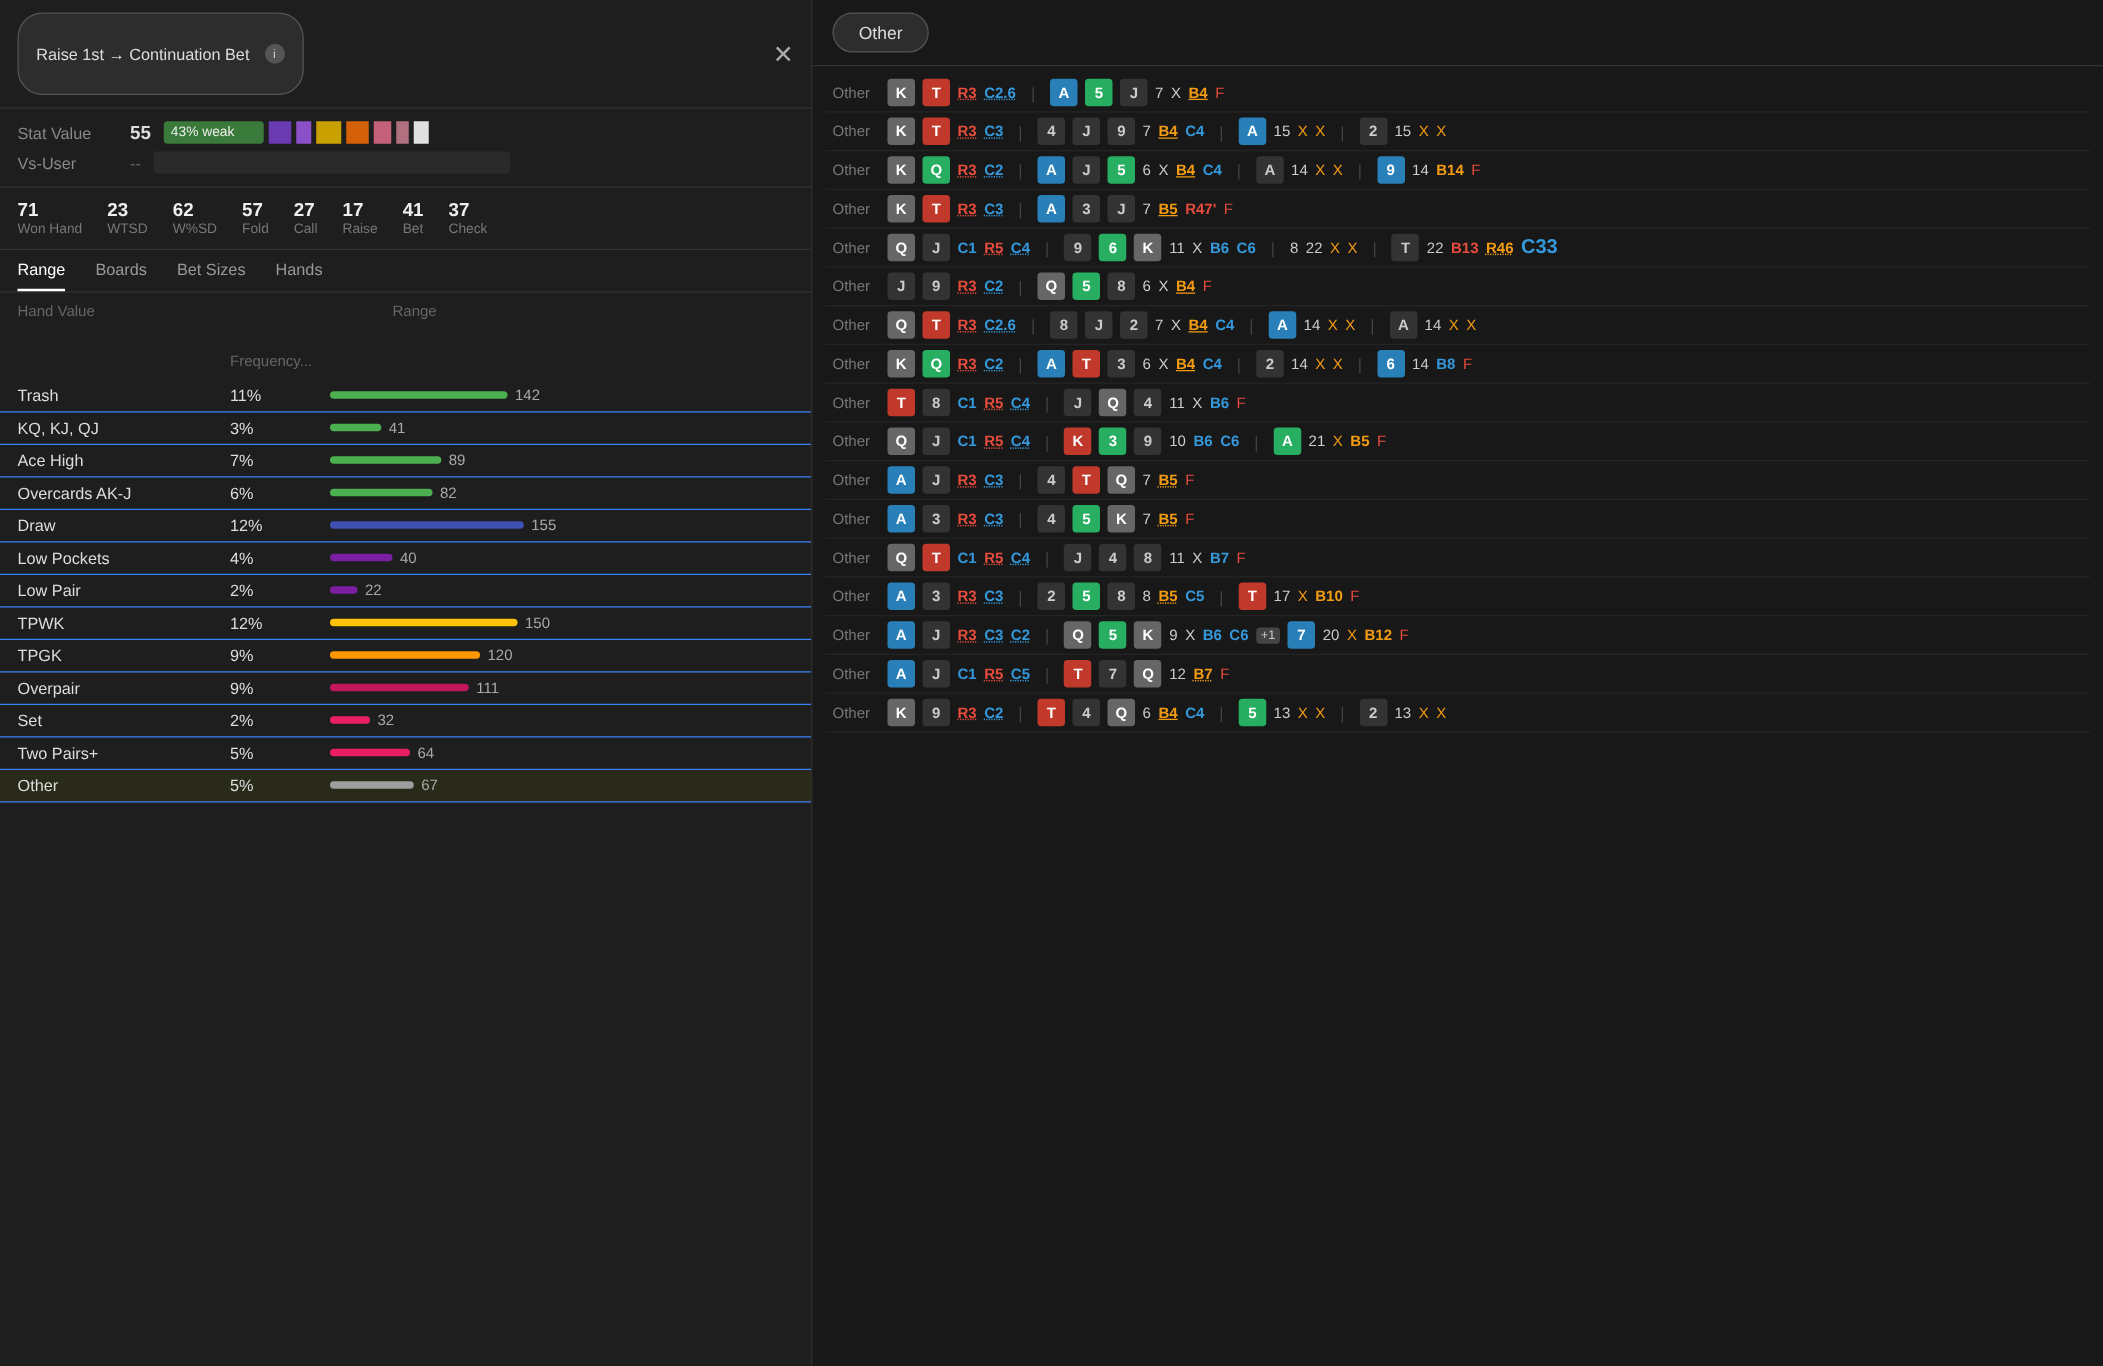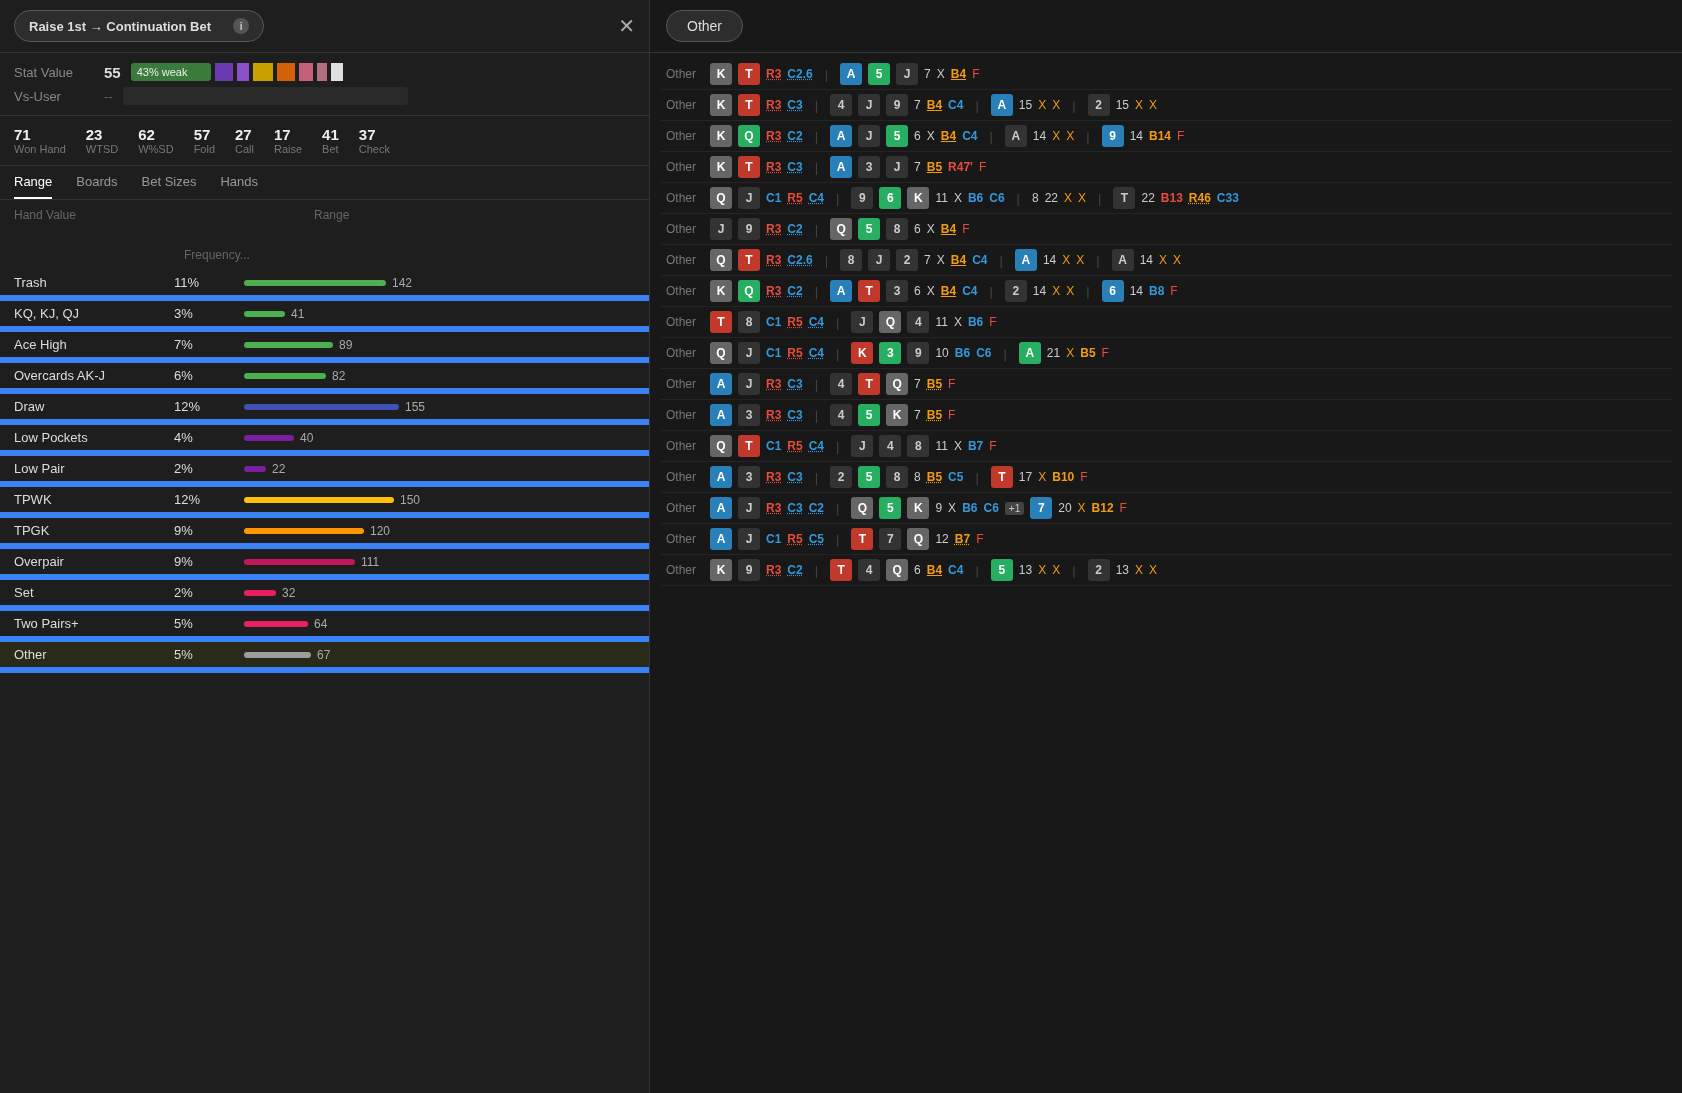--- a/index.html
+++ b/index.html
@@ -26,28 +26,27 @@
       display: flex;
       align-items: center;
       padding: 10px 14px;
       border-bottom: 1px solid #333;
       gap: 10px;
     }
     .raise-btn {
       background: #2d2d2d;
       border: 1px solid #555;
       color: #ddd;
-      padding: 7px 14px;
+      padding: 24px 14px;
       border-radius: 20px;
       font-size: 13px;
       cursor: pointer;
       display: flex;
       align-items: center;
-      gap: 22px;
-      font-weight: bold;
+      gap: 12px;
     }
     .info-icon {
       background: #555;
       border-radius: 50%;
       width: 16px; height: 16px;
       display: inline-flex; align-items: center; justify-content: center;
       font-size: 10px; color: #ccc;
     }
     .close-btn {
       margin-left: auto;
@@ -173,23 +172,24 @@
     .range-header .col-hand { width: 160px; }
     .range-header .col-freq { width: 120px; margin-top: 40px; }
     .range-header .col-range { flex: 1; }
 
     .range-table {
       flex: 1;
       overflow-y: auto;
     }
     .range-row {
       display: flex;
-      align-items: flex-end;
+      align-items: flex-start;
       padding: 5px 14px;
-      border-bottom: 6px solid #3b82f6;
+      border-bottom: 1px solid #3b82f6;
+      gap: 10px;
     }
     .range-row.active {
       background: #2a2a1a;
     }
     .range-row .col-hand {
       width: 160px;
       color: #ddd;
       font-size: 13px;
     }
     .range-row .col-freq {
@@ -609,21 +609,21 @@
       <span style="margin:0 6px;color:#444;">|</span>
       <span class="num-plain">8</span>
       <span class="num-plain">22</span>
       <span style="color:#f39c12;font-size:12px;">X</span>
       <span style="color:#f39c12;font-size:12px;">X</span>
       <span style="margin:0 6px;color:#444;">|</span>
       <span class="card card-dark">T</span>
       <span class="num-plain">22</span>
       <span style="color:#e74c3c;font-size:12px;font-weight:bold;">B13</span>
       <span style="color:#f39c12;font-size:12px;font-weight:bold;text-decoration:underline dotted;">R46</span>
-      <span style="color:#3498db;font-size:12px;font-weight:bold;">C33</span>
+      <span style="color:#3498db;font-size:16px;font-weight:bold;">C33</span>
     </div>
 
     <div class="hand-row">
       <span class="other-label">Other</span>
       <span class="card card-dark">J</span>
       <span class="card card-dark">9</span>
       <span style="color:#e74c3c;font-size:12px;font-weight:bold;text-decoration:underline dotted;">R3</span>
       <span style="color:#3498db;font-size:12px;font-weight:bold;text-decoration:underline dotted;">C2</span>
       <span style="margin:0 6px;color:#444;">|</span>
       <span class="card card-gray">Q</span>

